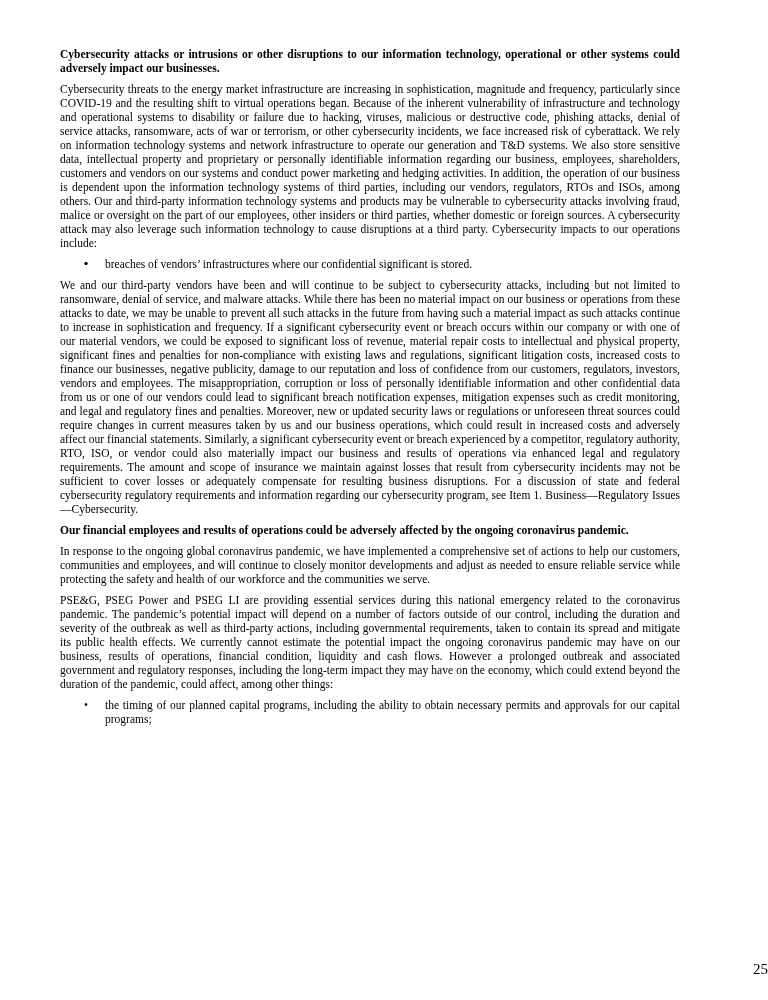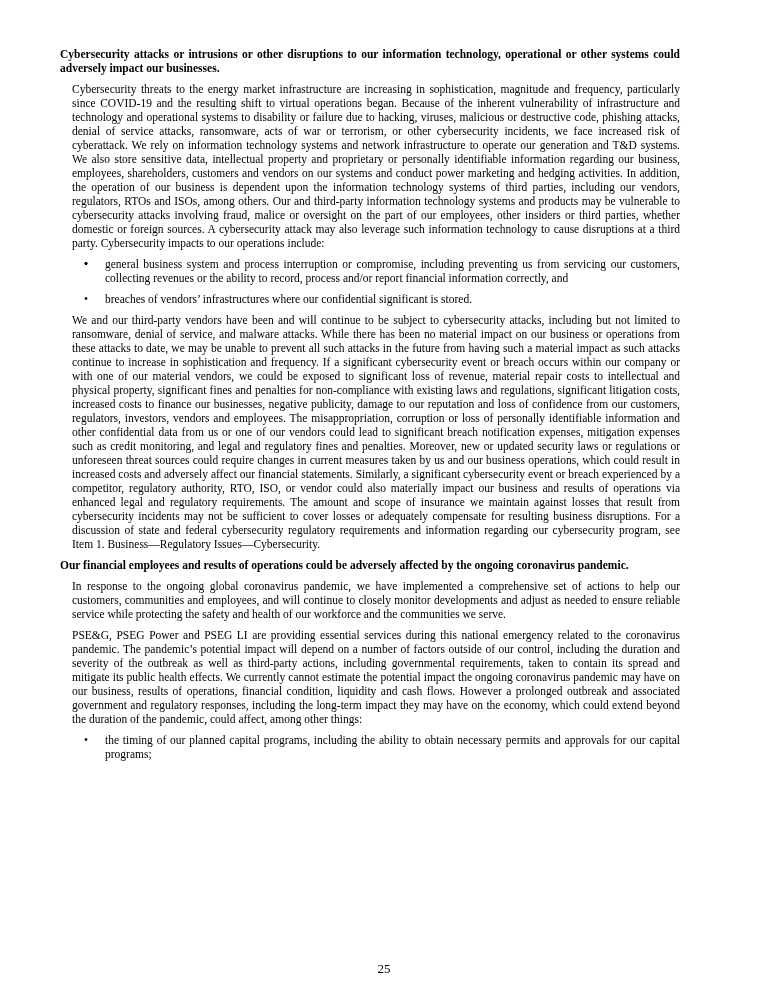--- a/index.html
+++ b/index.html
@@ -18,21 +18,21 @@
     font-size: 11.5px;
     line-height: 14px;
     color: #000000;
   }
   .heading {
     font-weight: bold;
     margin: 0 0 7px 0;
     text-align: justify;
   }
   .para {
-    margin: 0 0 7px 12px;
+    margin: 0 0 7px 0;
     text-align: justify;
   }
   .bullet-list {
     list-style: none;
     margin: 2px 0 7px 0;
     padding: 0;
   }
   .bullet-item {
     position: relative;
     padding-left: 45px;
@@ -45,43 +45,42 @@
   .bullet-glyph {
     position: absolute;
     left: 24px;
     top: 0;
   }
   .page-number {
     position: absolute;
     left: 0;
     bottom: 24px;
     width: 100%;
-    text-align: center;
-    font-size: 13px;
+    text-align: right;
+    font-size: 15px;
   }
 </style>
 </head>
 <body>
 
 <div class="page">
 
   <p class="heading">Cybersecurity attacks or intrusions or other disruptions to our information technology, operational or other systems could adversely impact our businesses.</p>
 
   <p class="para">Cybersecurity threats to the energy market infrastructure are increasing in sophistication, magnitude and frequency, particularly since COVID-19 and the resulting shift to virtual operations began. Because of the inherent vulnerability of infrastructure and technology and operational systems to disability or failure due to hacking, viruses, malicious or destructive code, phishing attacks, denial of service attacks, ransomware, acts of war or terrorism, or other cybersecurity incidents, we face increased risk of cyberattack. We rely on information technology systems and network infrastructure to operate our generation and T&amp;D systems. We also store sensitive data, intellectual property and proprietary or personally identifiable information regarding our business, employees, shareholders, customers and vendors on our systems and conduct power marketing and hedging activities. In addition, the operation of our business is dependent upon the information technology systems of third parties, including our vendors, regulators, RTOs and ISOs, among others. Our and third-party information technology systems and products may be vulnerable to cybersecurity attacks involving fraud, malice or oversight on the part of our employees, other insiders or third parties, whether domestic or foreign sources. A cybersecurity attack may also leverage such information technology to cause disruptions at a third party. Cybersecurity impacts to our operations include:</p>
 
   <ul class="bullet-list">
     <li class="bullet-item">
       <span class="bullet-glyph">•</span>
     </li>
     <li class="bullet-item">
       <span class="bullet-glyph">•</span>
     </li>
     <li class="bullet-item">
       <span class="bullet-glyph">•</span>
-      <span>general business system and process interruption or compromise, including preventing us from servicing our customers, collecting revenues or the ability to record, process and/or report financial information correctly, and</span>
     </li>
     <li class="bullet-item">
       <span class="bullet-glyph">•</span>
       <span>breaches of vendors’ infrastructures where our confidential significant is stored.</span>
     </li>
   </ul>
 
   <p class="para">We and our third-party vendors have been and will continue to be subject to cybersecurity attacks, including but not limited to ransomware, denial of service, and malware attacks. While there has been no material impact on our business or operations from these attacks to date, we may be unable to prevent all such attacks in the future from having such a material impact as such attacks continue to increase in sophistication and frequency. If a significant cybersecurity event or breach occurs within our company or with one of our material vendors, we could be exposed to significant loss of revenue, material repair costs to intellectual and physical property, significant fines and penalties for non-compliance with existing laws and regulations, significant litigation costs, increased costs to finance our businesses, negative publicity, damage to our reputation and loss of confidence from our customers, regulators, investors, vendors and employees. The misappropriation, corruption or loss of personally identifiable information and other confidential data from us or one of our vendors could lead to significant breach notification expenses, mitigation expenses such as credit monitoring, and legal and regulatory fines and penalties. Moreover, new or updated security laws or regulations or unforeseen threat sources could require changes in current measures taken by us and our business operations, which could result in increased costs and adversely affect our financial statements. Similarly, a significant cybersecurity event or breach experienced by a competitor, regulatory authority, RTO, ISO, or vendor could also materially impact our business and results of operations via enhanced legal and regulatory requirements. The amount and scope of insurance we maintain against losses that result from cybersecurity incidents may not be sufficient to cover losses or adequately compensate for resulting business disruptions. For a discussion of state and federal cybersecurity regulatory requirements and information regarding our cybersecurity program, see Item 1. Business—Regulatory Issues—Cybersecurity.</p>
 
   <p class="heading">Our financial employees and results of operations could be adversely affected by the ongoing coronavirus pandemic.</p>

